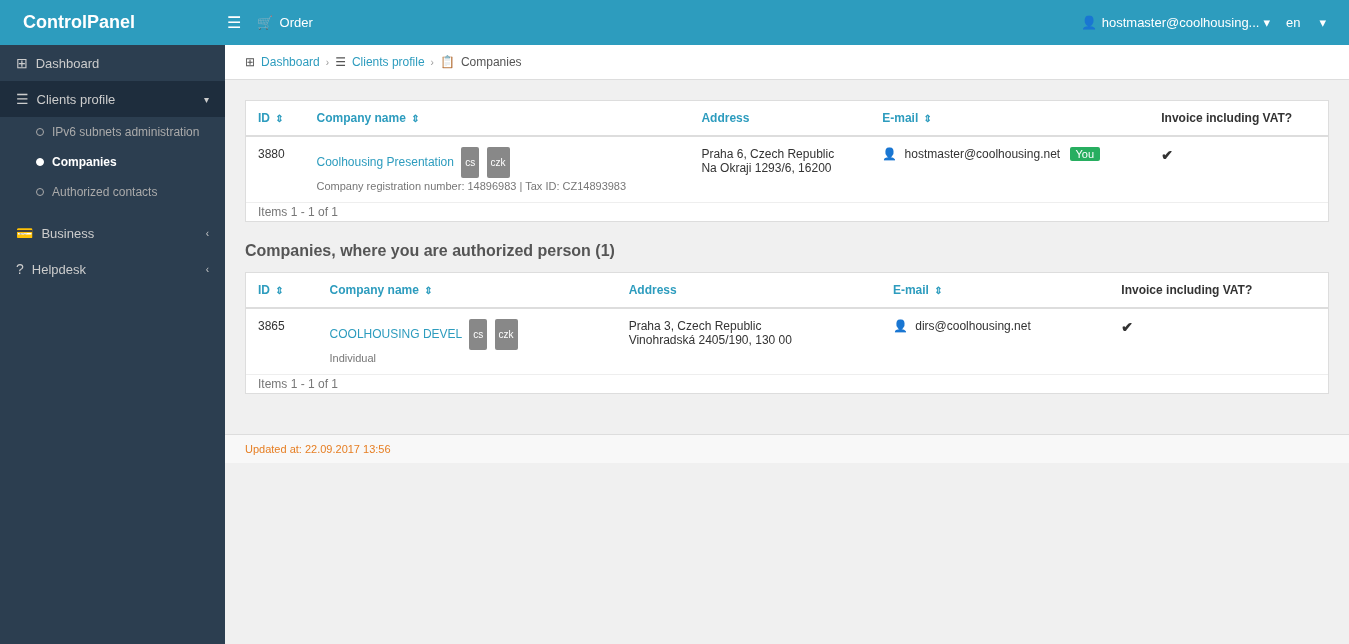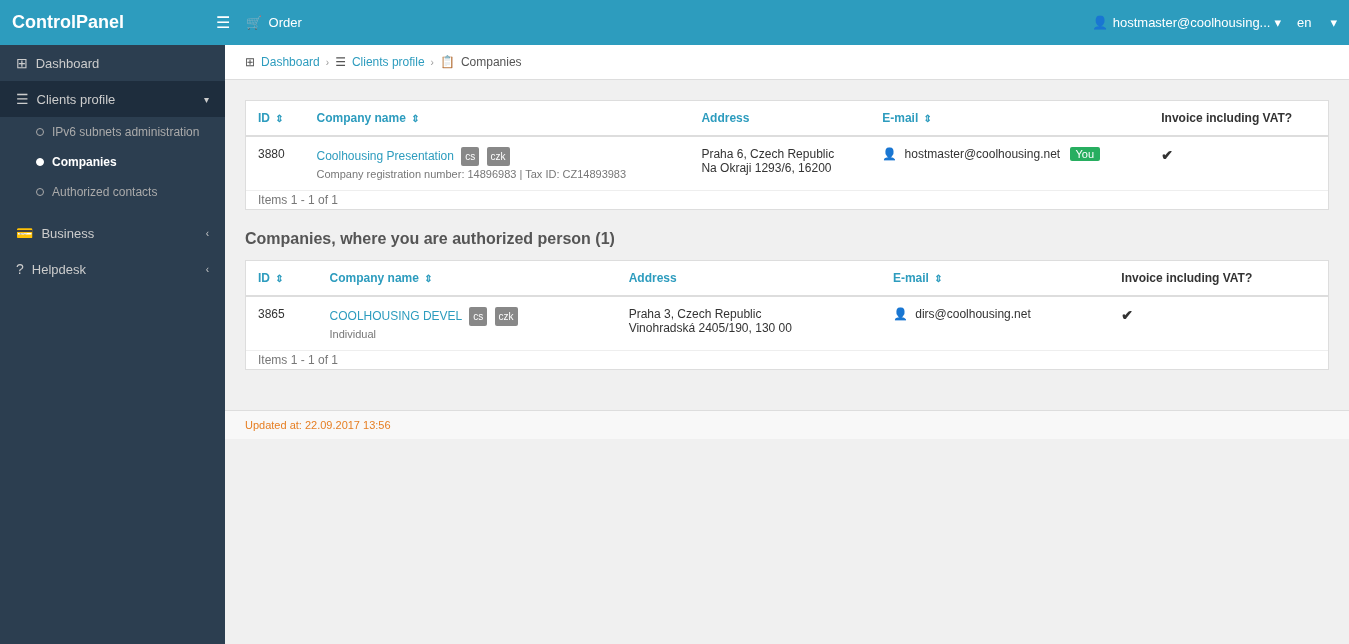--- a/index.html
+++ b/index.html
@@ -5,21 +5,21 @@
     * { box-sizing: border-box; margin: 0; padding: 0; }
     body { font-family: Arial, sans-serif; font-size: 13px; background: #f0f0f0; display: flex; flex-direction: column; height: 644px; overflow: hidden; }
 
     
     .navbar {
       background: #2d9cbe;
       color: white;
       height: 45px;
       display: flex;
       align-items: center;
-      padding: 0 12px;
+      padding: 0 23px;
       flex-shrink: 0;
     }
     .navbar-brand {
       font-size: 18px;
       font-weight: bold;
       color: white;
       margin-right: 24px;
       min-width: 180px;
     }
     .navbar-menu-icon {
@@ -169,21 +169,21 @@
       vertical-align: top;
       font-size: 12px;
       color: #333;
       border-bottom: 1px solid #f0f0f0;
     }
     tr:last-child td { border-bottom: none; }
     .company-link { color: #2d9cbe; text-decoration: none; cursor: pointer; }
     .company-sub { color: #777; font-size: 11px; margin-top: 2px; }
     .lang-badge {
       display: inline-block;
-      padding: 4px 4px;
+      padding: 10px 4px;
       background: #888;
       color: white;
       font-size: 10px;
       border-radius: 2px;
       margin-left: 4px;
     }
     .you-badge {
       display: inline-block;
       padding: 1px 6px;
       background: #27ae60;

